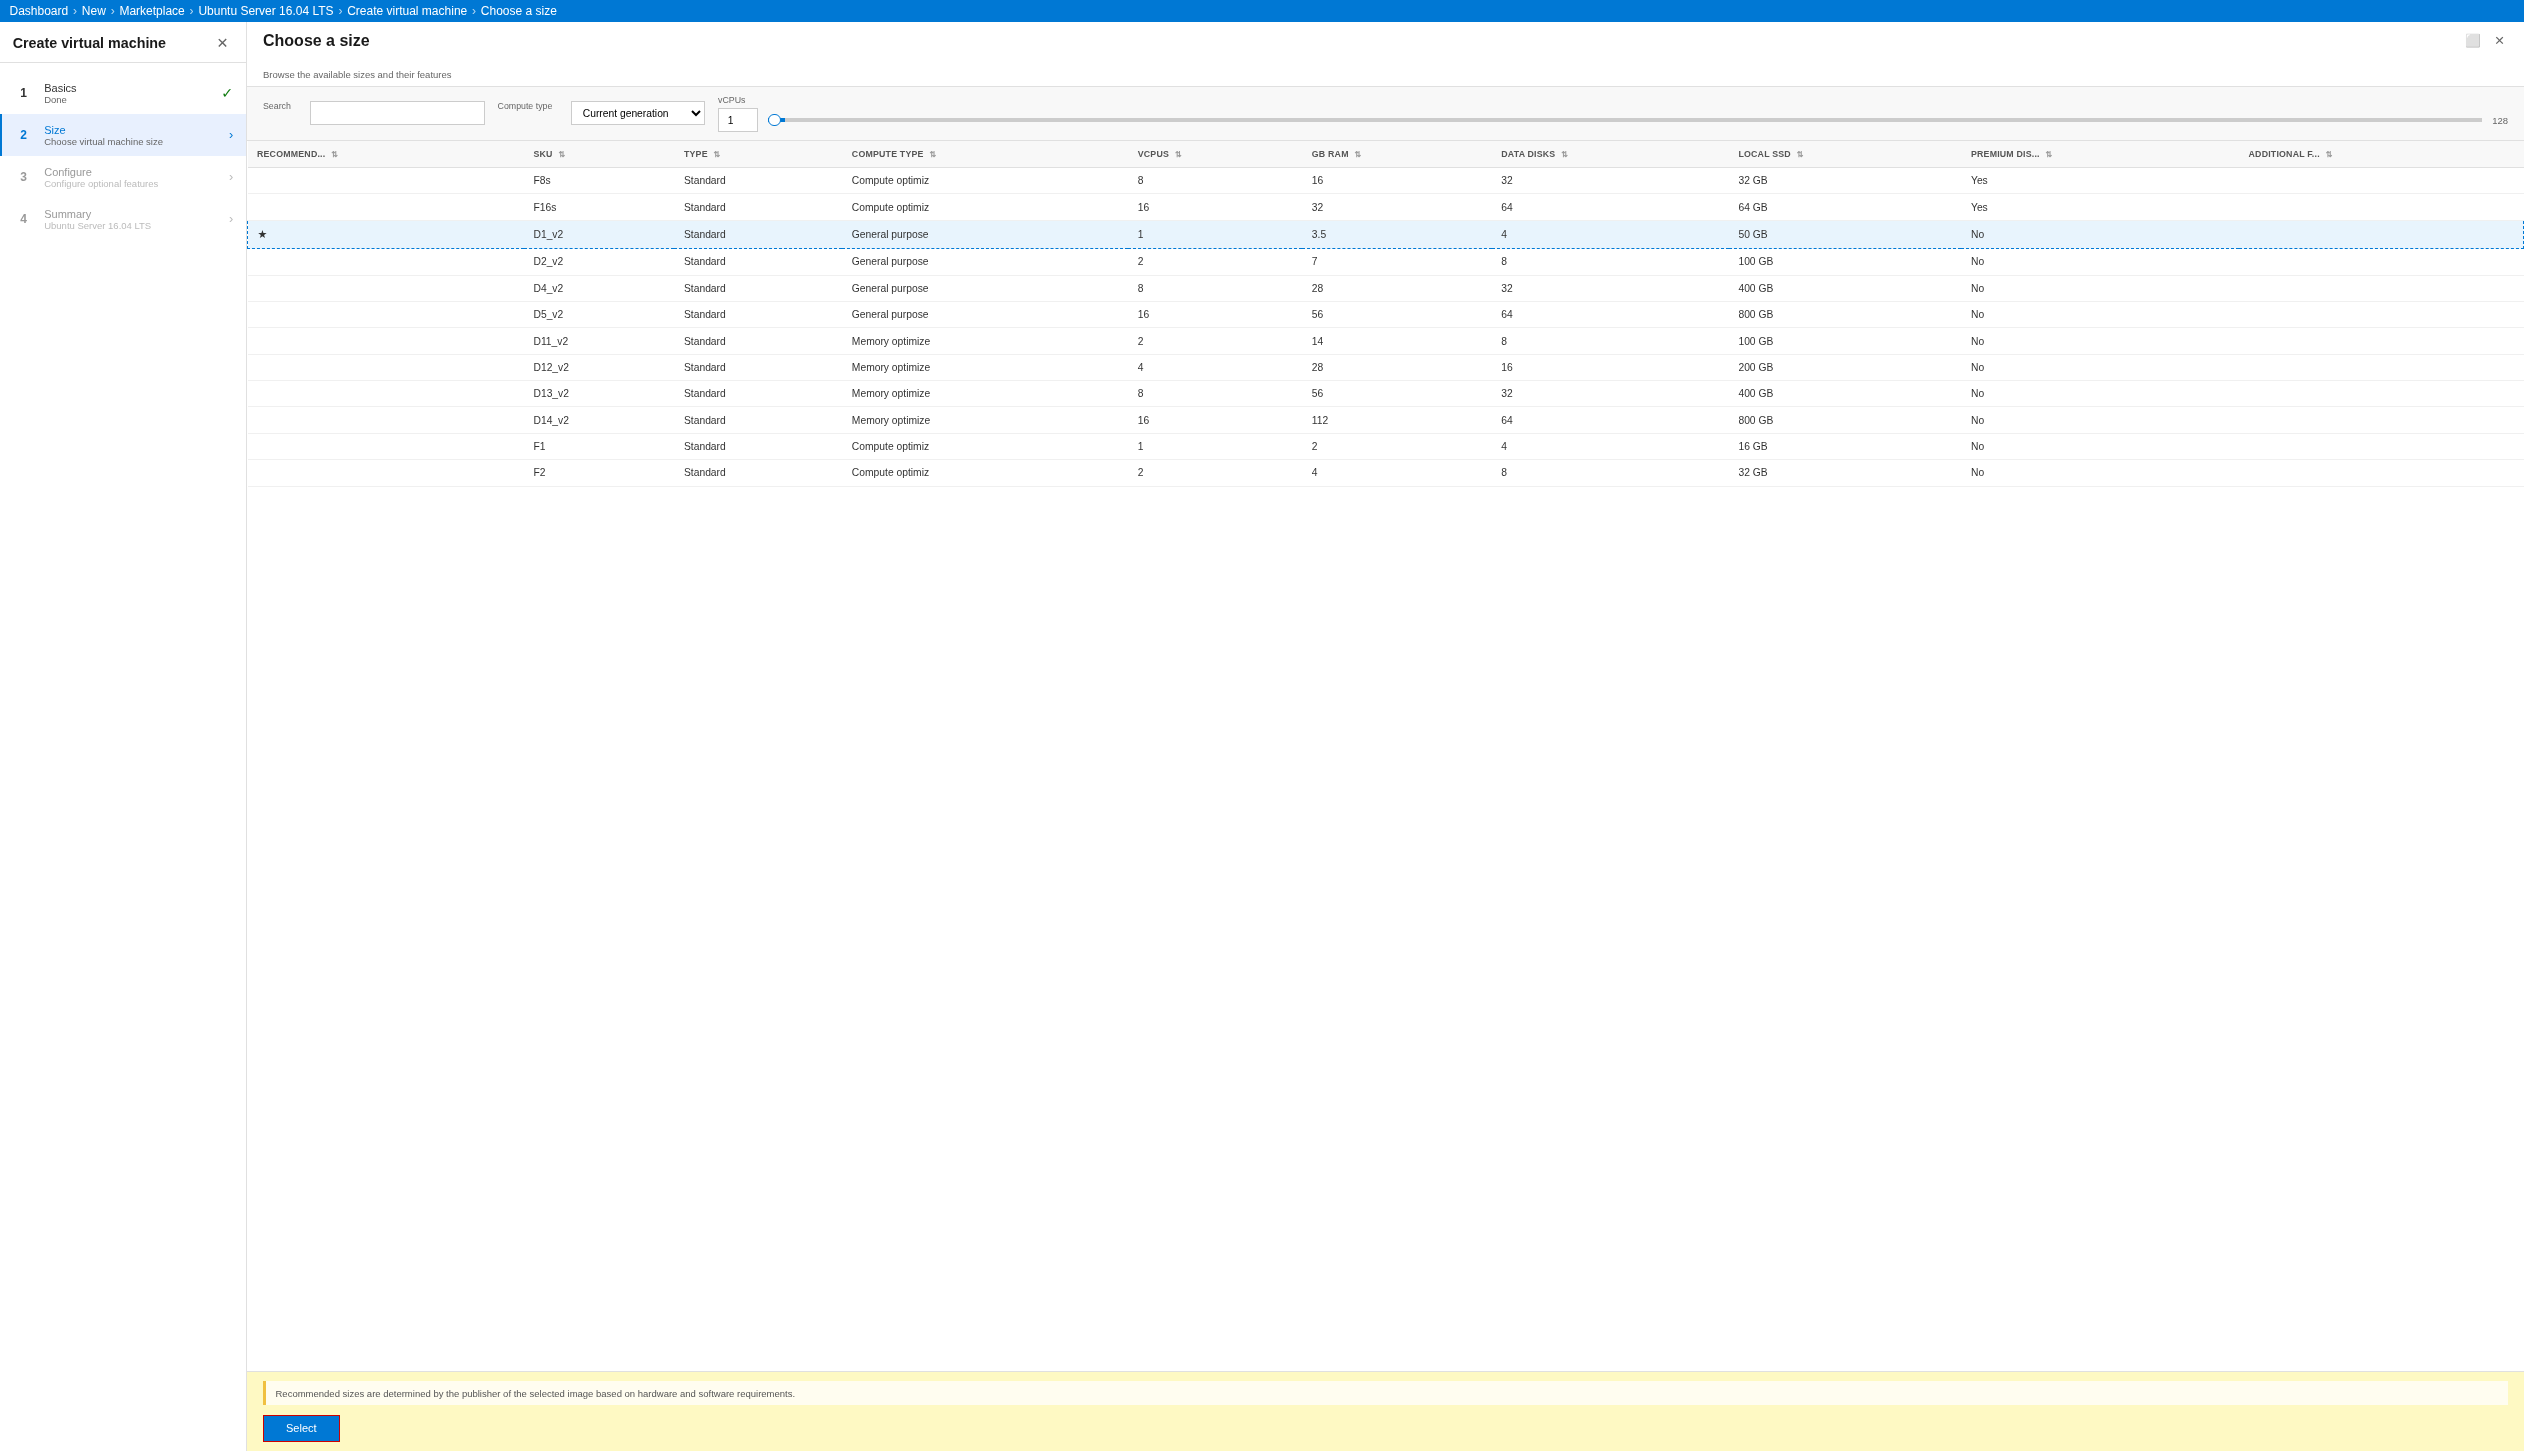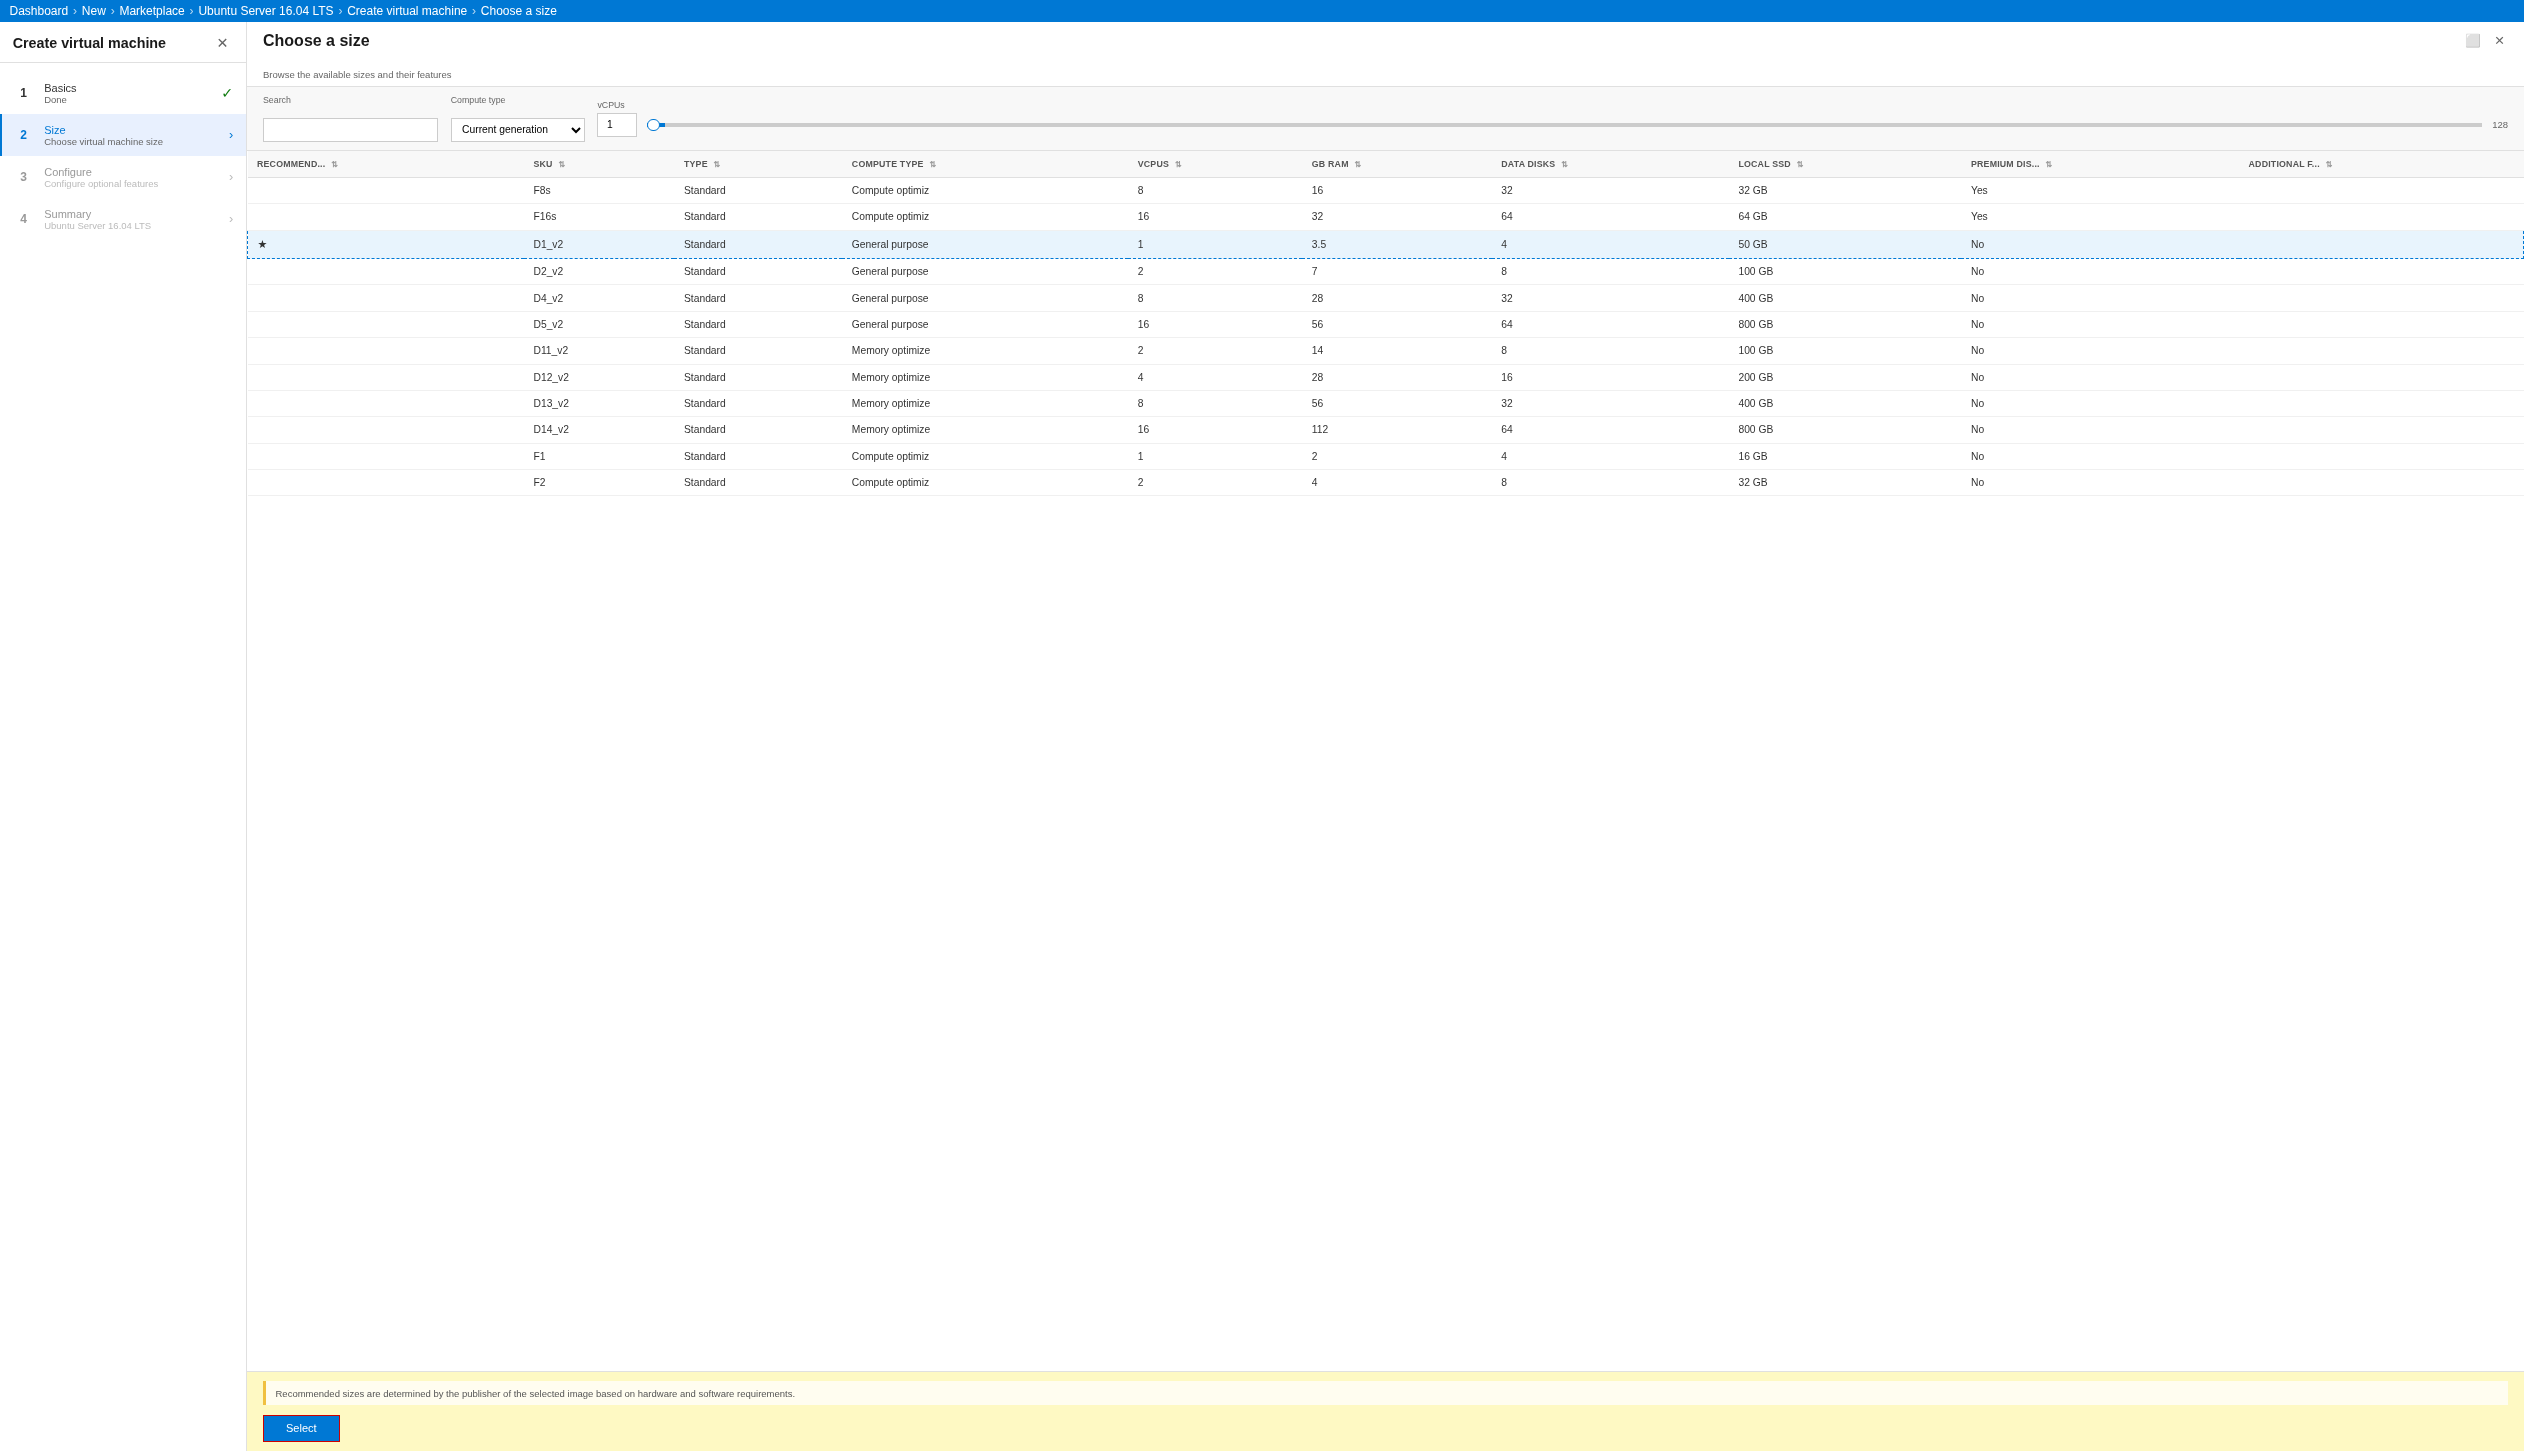--- a/index.html
+++ b/index.html
@@ -148,21 +148,21 @@
 
     
     .filter-bar {
       display: flex;
       align-items: center;
       gap: 12.7px;
       padding: 8px 16px;
       background: #f8f8f8;
       border-bottom: 0.8px solid #e0e0e0;
     }
-    .filter-group { display: flex; flex-direction: column; gap: 13px; }
+    .filter-group { display: flex; flex-direction: row; gap: 19px; }
     .filter-label { font-size: 8.8px; color: #666; }
     .search-input {
       border: 0.8px solid #ccc;
       padding: 4px 6.4px;
       font-size: 10.3px;
       width: 175px;
       height: 24px;
     }
     .compute-select {
       border: 0.8px solid #ccc;

